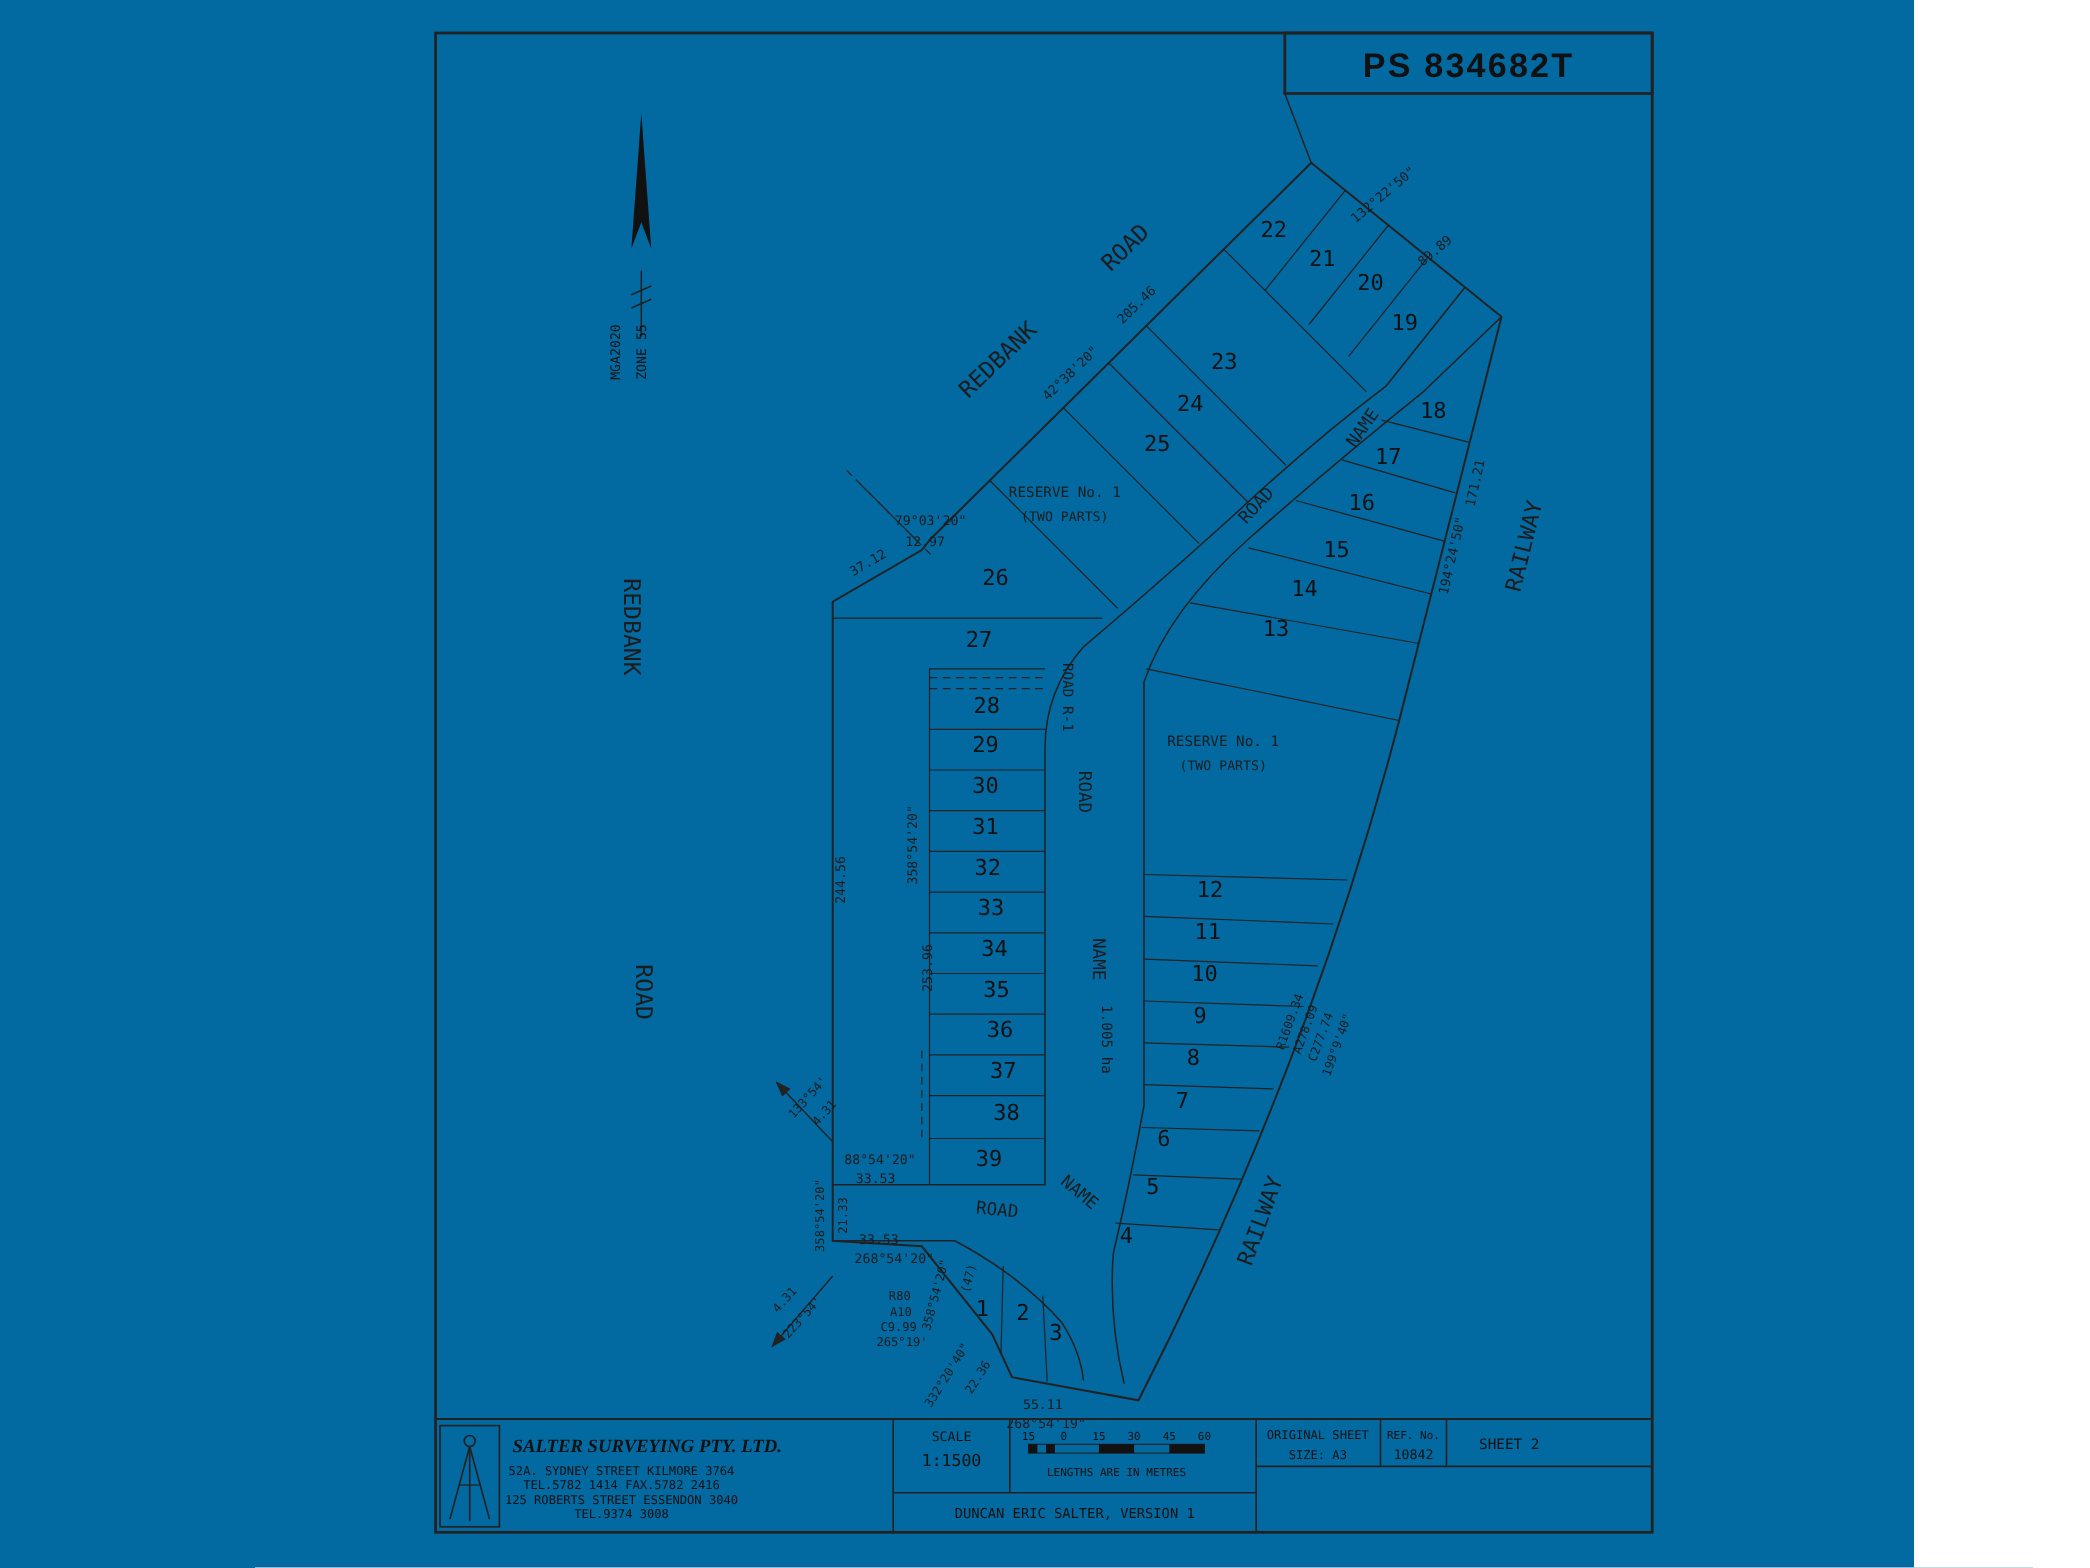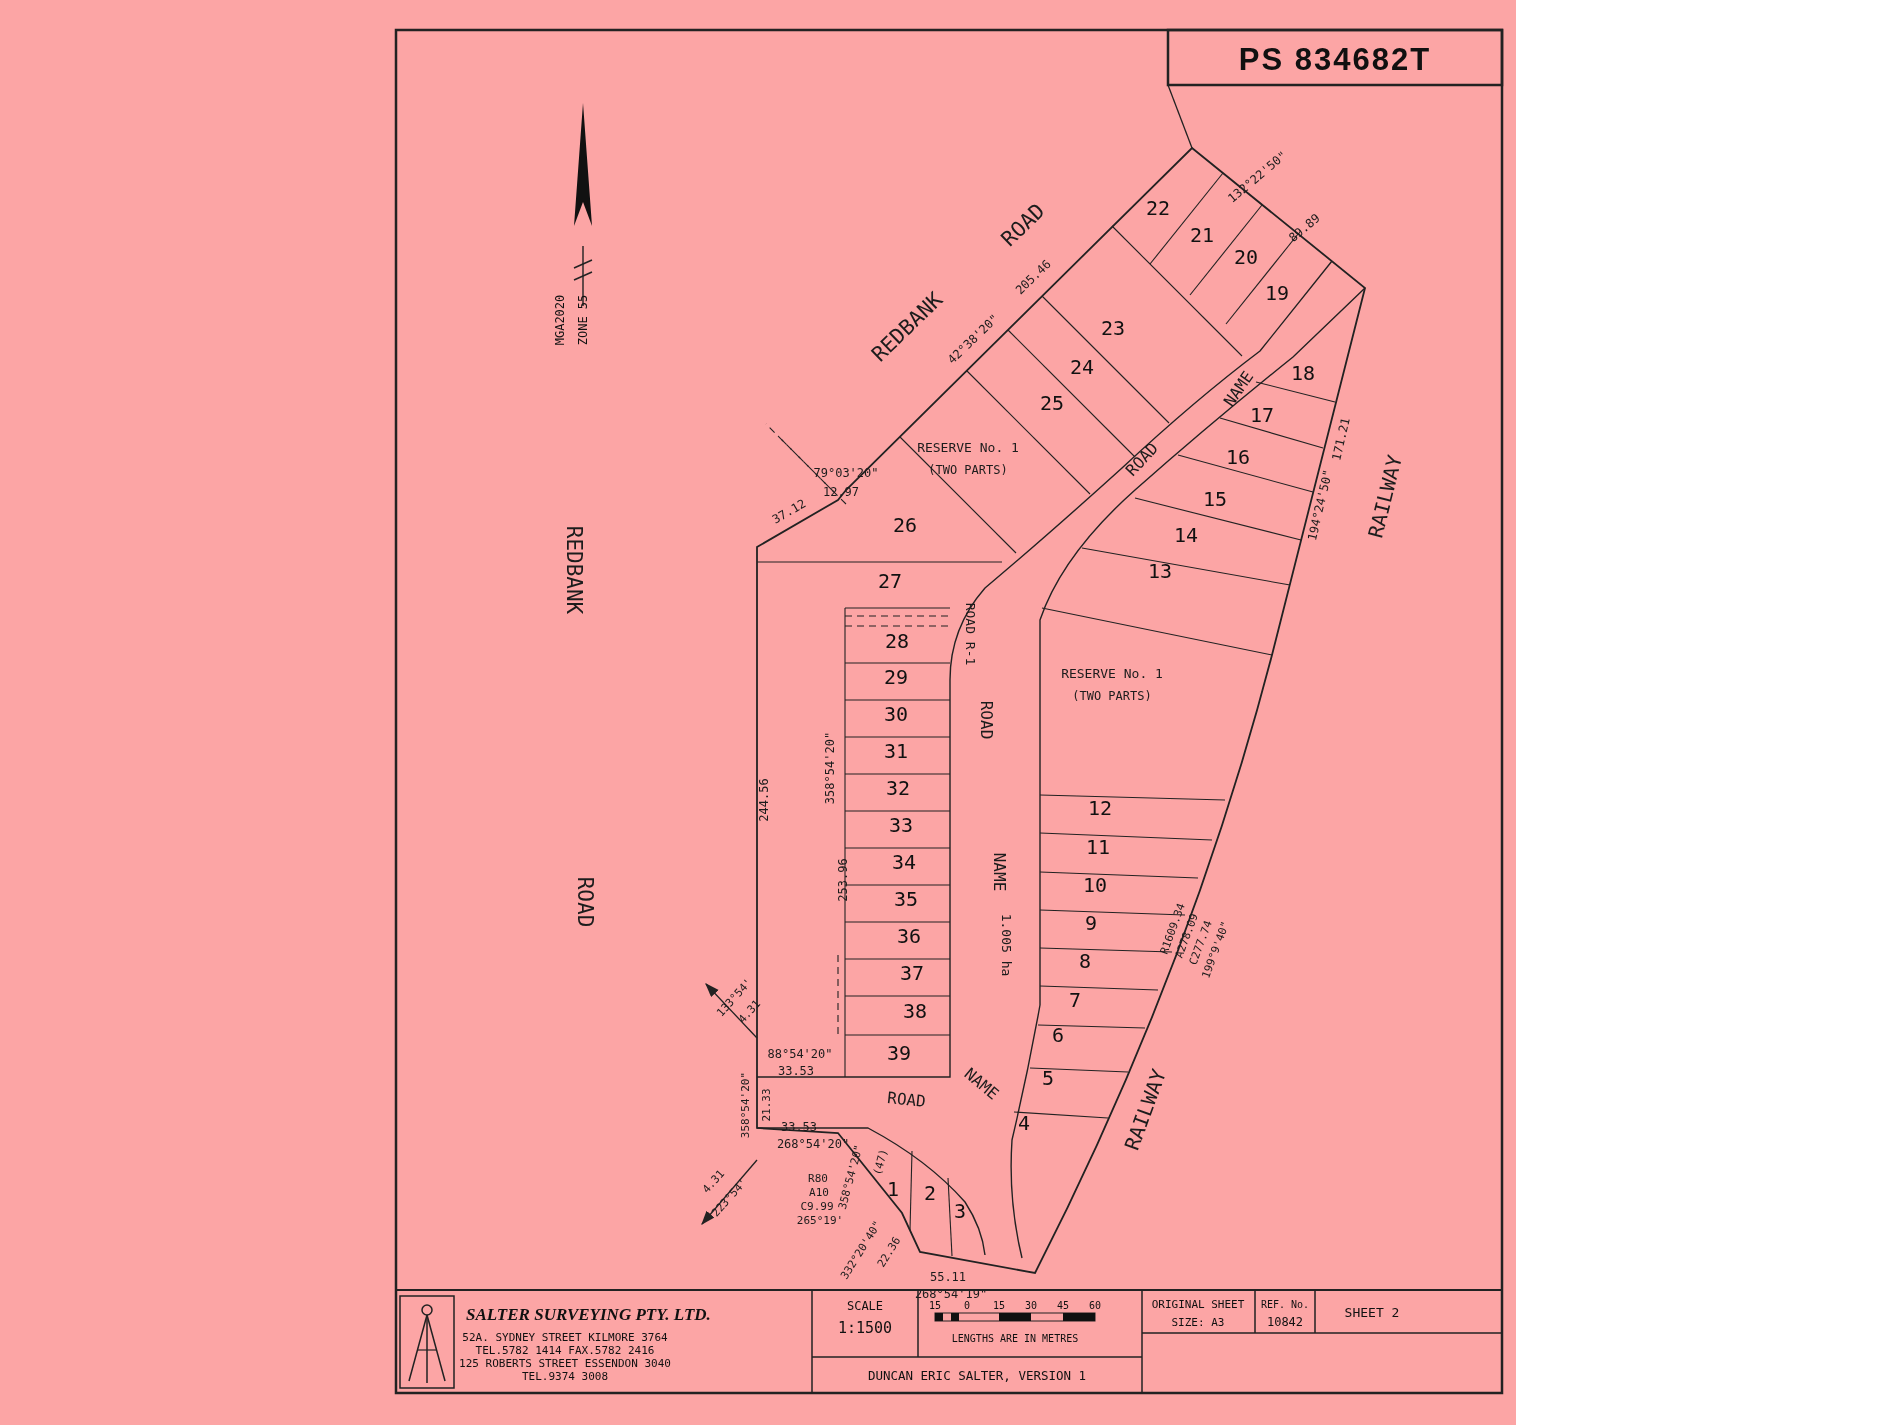--- a/index.html
+++ b/index.html
@@ -1,16 +1,16 @@
 <!DOCTYPE html>
 <html><head>
 <meta charset="utf-8">
 <style>
   html,body{margin:0;padding:0;background:#ffffff;}
-  #stage{position:relative;width:1516px;height:1425px;background:#fca5a5;overflow:hidden;}
+  #stage{position:relative;width:1740px;height:1425px;background:#0369a1;overflow:hidden;}
   svg{display:block;}
   .plbl{font-family:"DejaVu Sans Mono",monospace;fill:#1c1c1c;text-anchor:middle;}
   .lot{font-family:"DejaVu Sans Mono",monospace;font-size:20px;fill:#111;text-anchor:middle;}
   .chrome{font-family:"DejaVu Sans Mono",monospace;fill:#111;text-anchor:middle;}
   .psnum{font-family:"Liberation Sans",sans-serif;font-weight:bold;font-size:31px;letter-spacing:2px;fill:#111;}
   .coname{font-family:"Liberation Serif",serif;font-style:italic;font-weight:bold;font-size:17px;fill:#111;}
   .lw{stroke:#222;fill:none;}
 </style>
 </head>
 <body>

